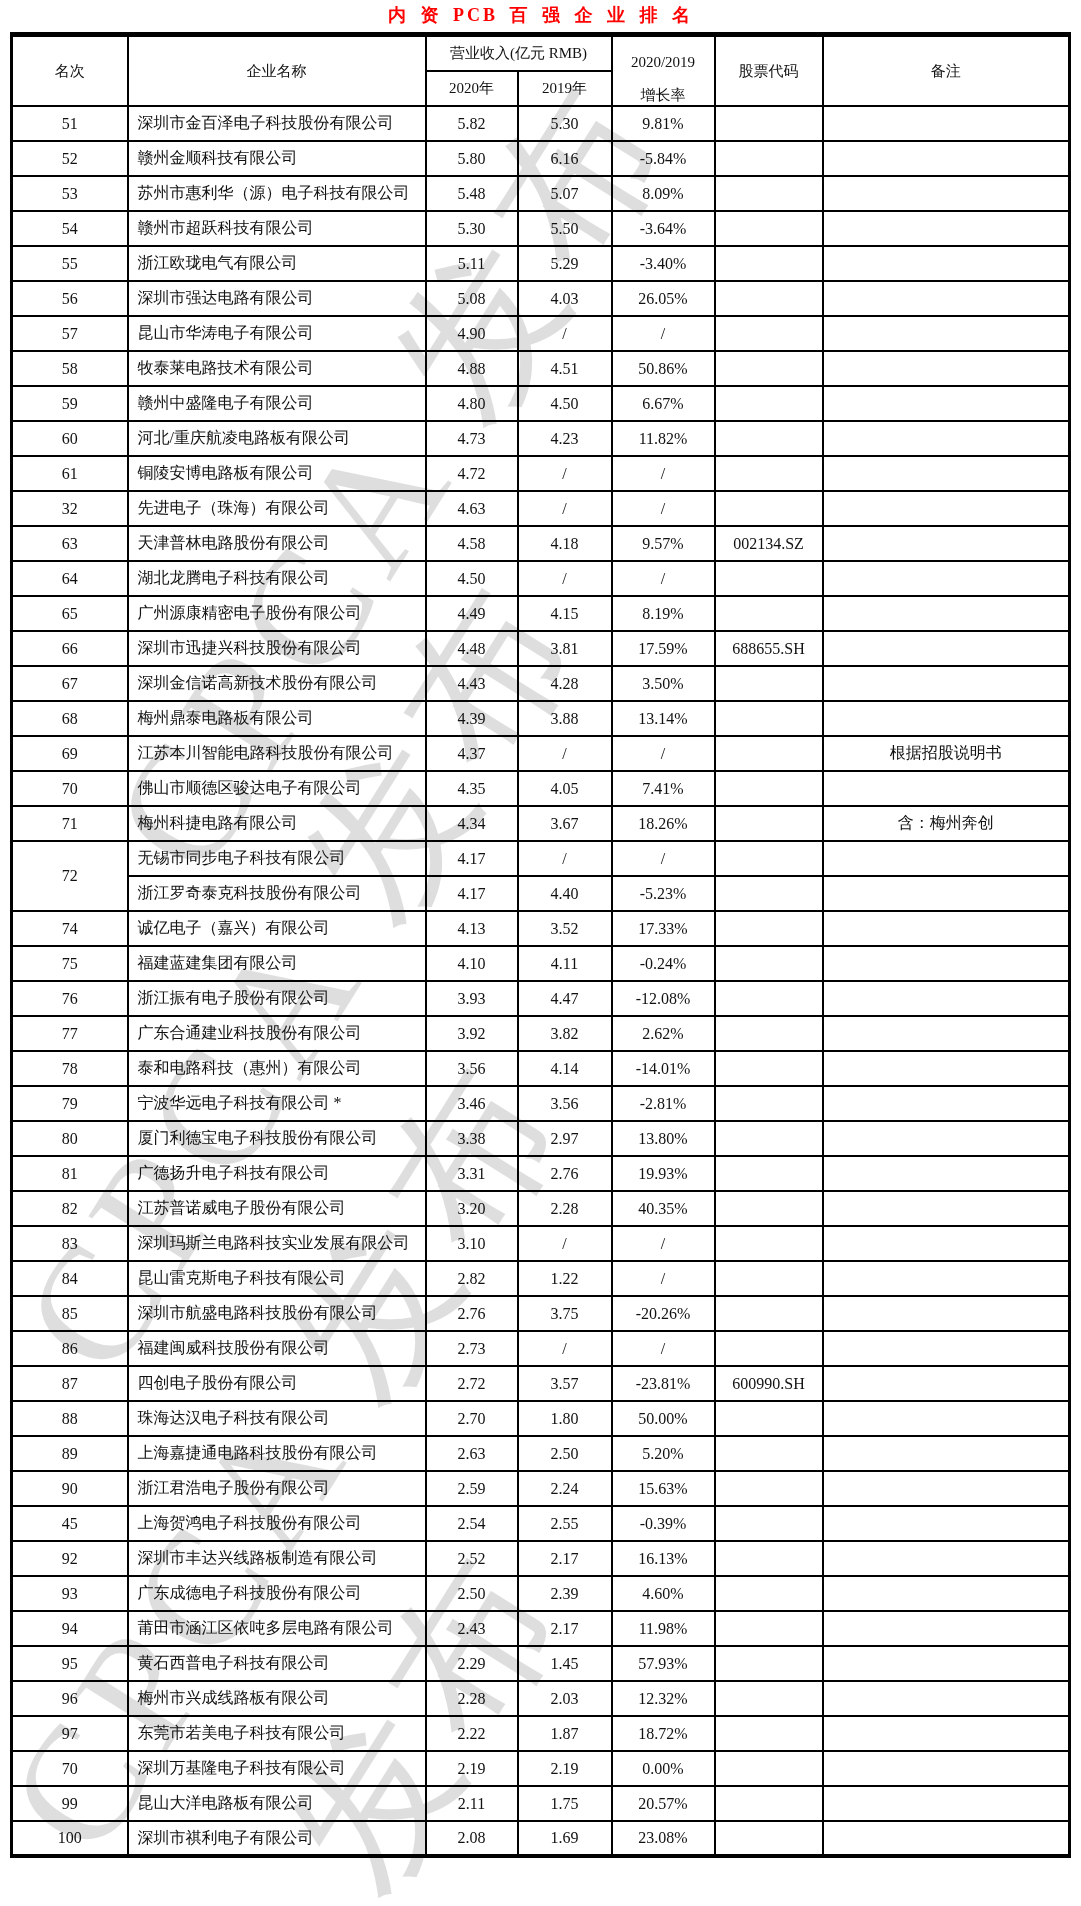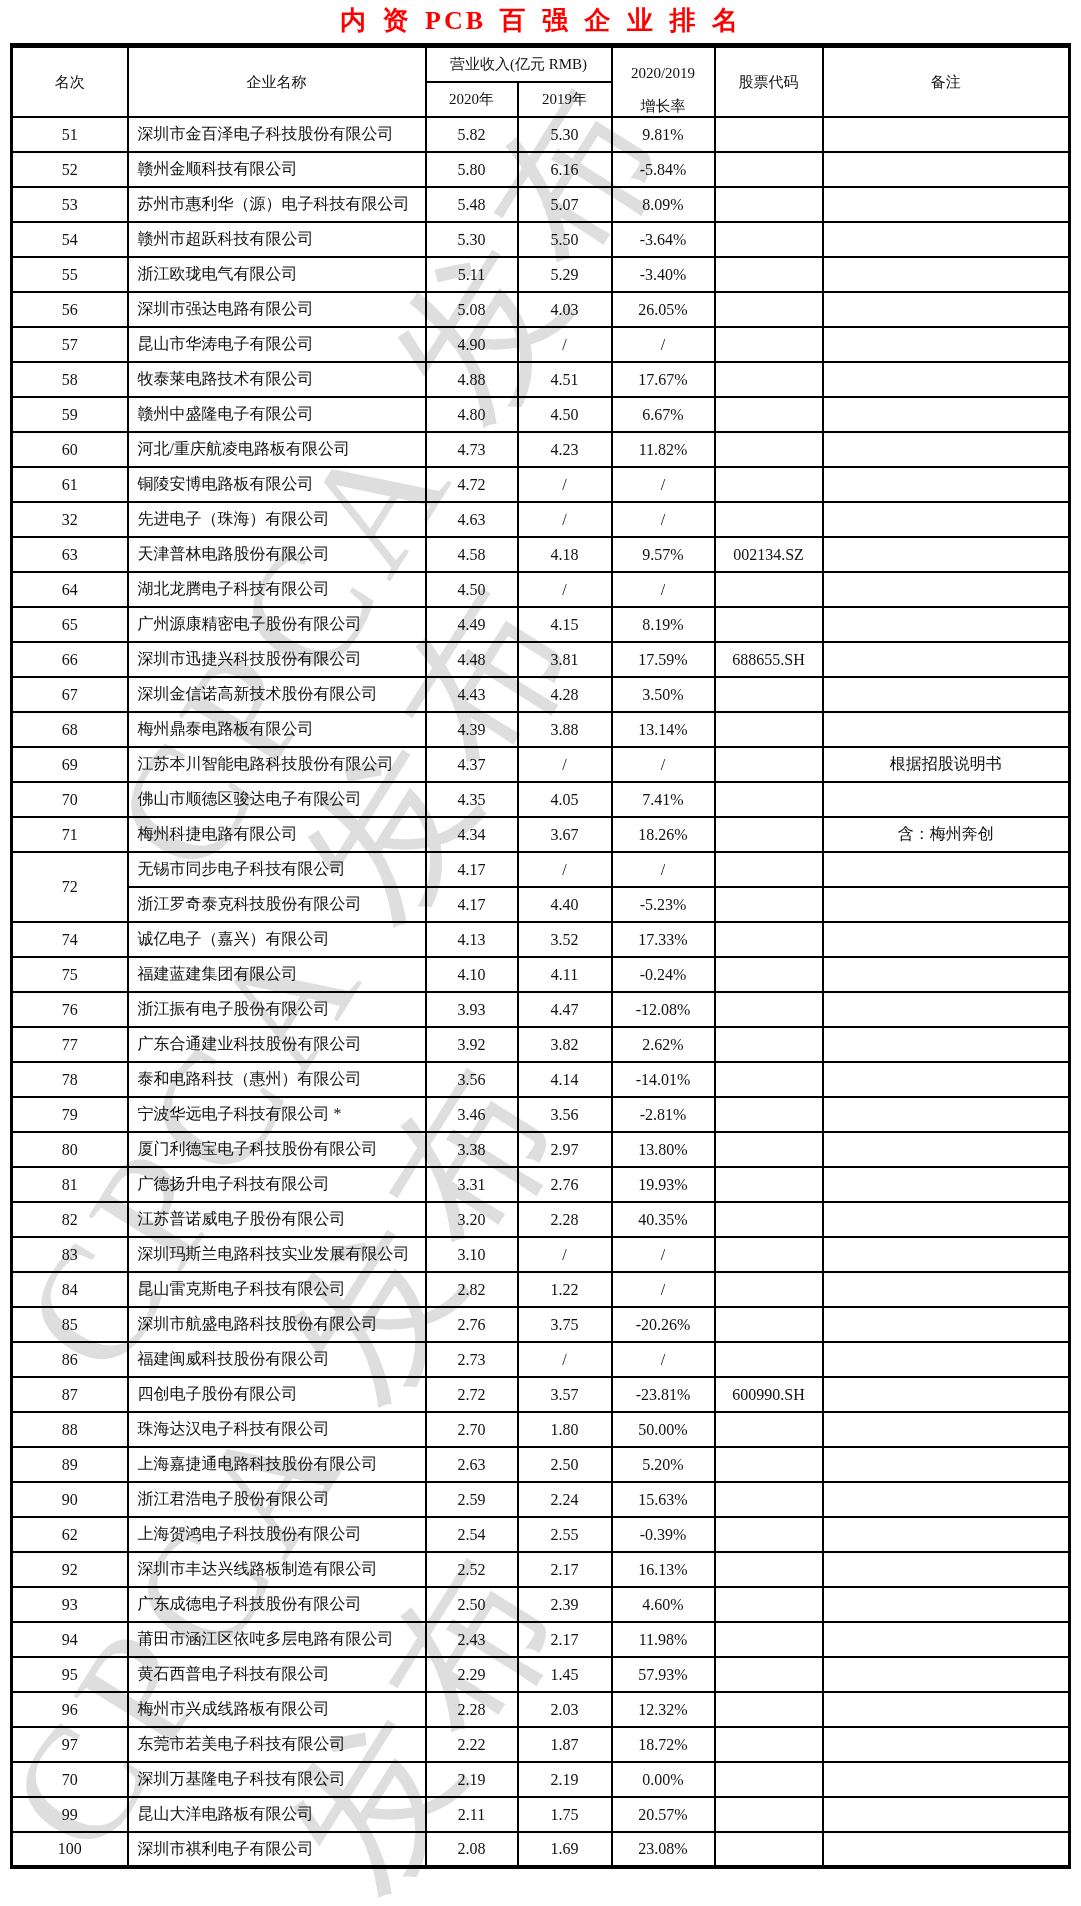--- a/index.html
+++ b/index.html
@@ -6,21 +6,21 @@
   body { width:1081px; font-family:"Liberation Serif","DejaVu Serif",serif; color:#111; }
   .page { position:relative; width:1081px; height:1906px; overflow:hidden; background:#fff; }
 
   
   .wm-layer { position:absolute; inset:0; z-index:0; pointer-events:none; }
   .wm { position:absolute; font-size:165px; letter-spacing:14px; white-space:nowrap;
         color:rgba(0,0,0,0.13); transform:rotate(-58deg); transform-origin:left bottom;
         font-family:"Liberation Serif","DejaVu Serif",serif; }
 
   .title { position:relative; z-index:2; margin:3px 0 5px 0; text-align:center;
-           color:#ff0000; font-weight:bold; font-size:26px; letter-spacing:3px; word-spacing:4px; }
+           color:#ff0000; font-weight:bold; font-size:18px; letter-spacing:3px; word-spacing:4px; }
 
   table { position:relative; z-index:1; border-collapse:collapse; table-layout:fixed;
           margin-left:10px; width:1061px; background:transparent; }
   table { border-left:3px solid #000; border-right:3px solid #000;
           border-top:5px solid #000; border-bottom:4px solid #000; }
   th, td { border:2px solid #000; font-weight:normal; font-size:16px; padding:0 3px;
            text-align:center; overflow:hidden; background:transparent; }
   thead th { font-size:15px; height:33px; }
   tbody tr { height:35px; }
   td.c-name { text-align:left; padding-left:9px; }
@@ -129,21 +129,21 @@
           <td class="c-num">/</td>
           <td class="c-num">/</td>
           <td class="c-num"></td>
           <td class="c-remark"></td>
         </tr>
         <tr>
           <td class="c-rank">58</td>
           <td class="c-name">牧泰莱电路技术有限公司</td>
           <td class="c-num">4.88</td>
           <td class="c-num">4.51</td>
-          <td class="c-num">17.67%</td>
+          <td class="c-num">50.86%</td>
           <td class="c-num"></td>
           <td class="c-remark"></td>
         </tr>
         <tr>
           <td class="c-rank">59</td>
           <td class="c-name">赣州中盛隆电子有限公司</td>
           <td class="c-num">4.80</td>
           <td class="c-num">4.50</td>
           <td class="c-num">6.67%</td>
           <td class="c-num"></td>
@@ -421,21 +421,21 @@
         <tr>
           <td class="c-rank">90</td>
           <td class="c-name">浙江君浩电子股份有限公司</td>
           <td class="c-num">2.59</td>
           <td class="c-num">2.24</td>
           <td class="c-num">15.63%</td>
           <td class="c-num"></td>
           <td class="c-remark"></td>
         </tr>
         <tr>
-          <td class="c-rank">62</td>
+          <td class="c-rank">45</td>
           <td class="c-name">上海贺鸿电子科技股份有限公司</td>
           <td class="c-num">2.54</td>
           <td class="c-num">2.55</td>
           <td class="c-num">-0.39%</td>
           <td class="c-num"></td>
           <td class="c-remark"></td>
         </tr>
         <tr>
           <td class="c-rank">92</td>
           <td class="c-name">深圳市丰达兴线路板制造有限公司</td>

